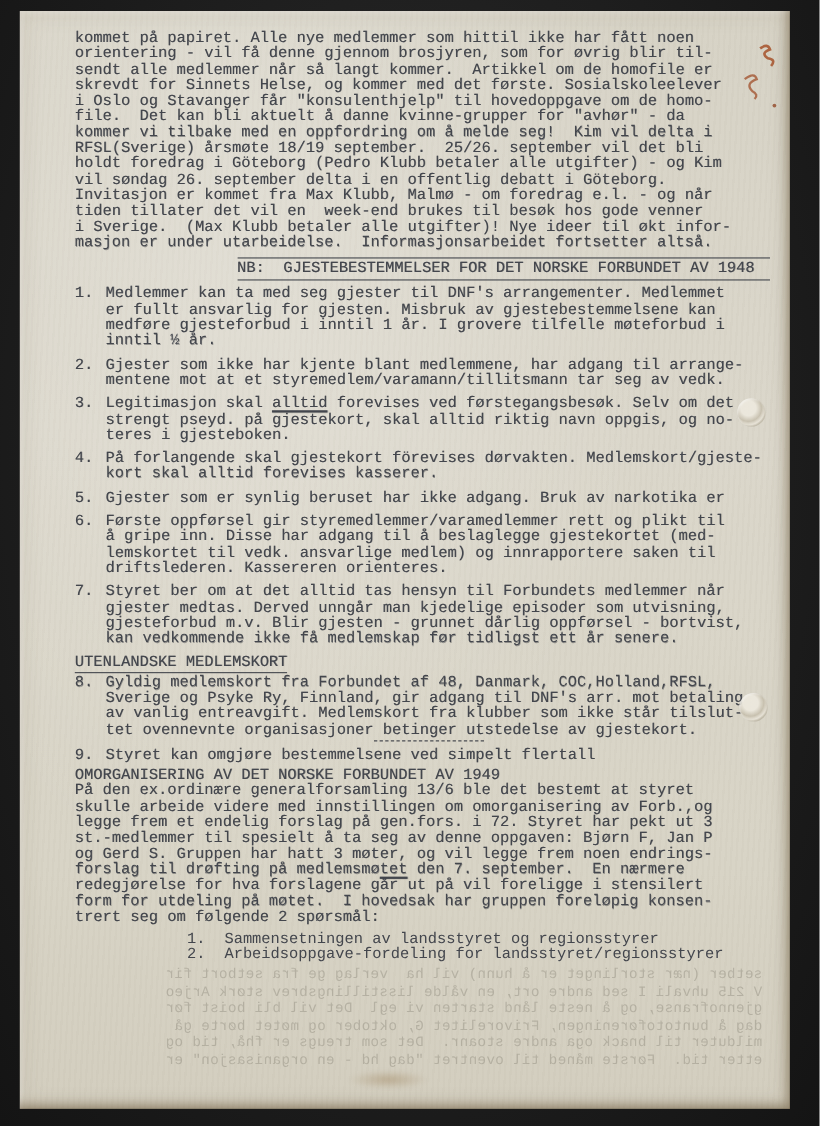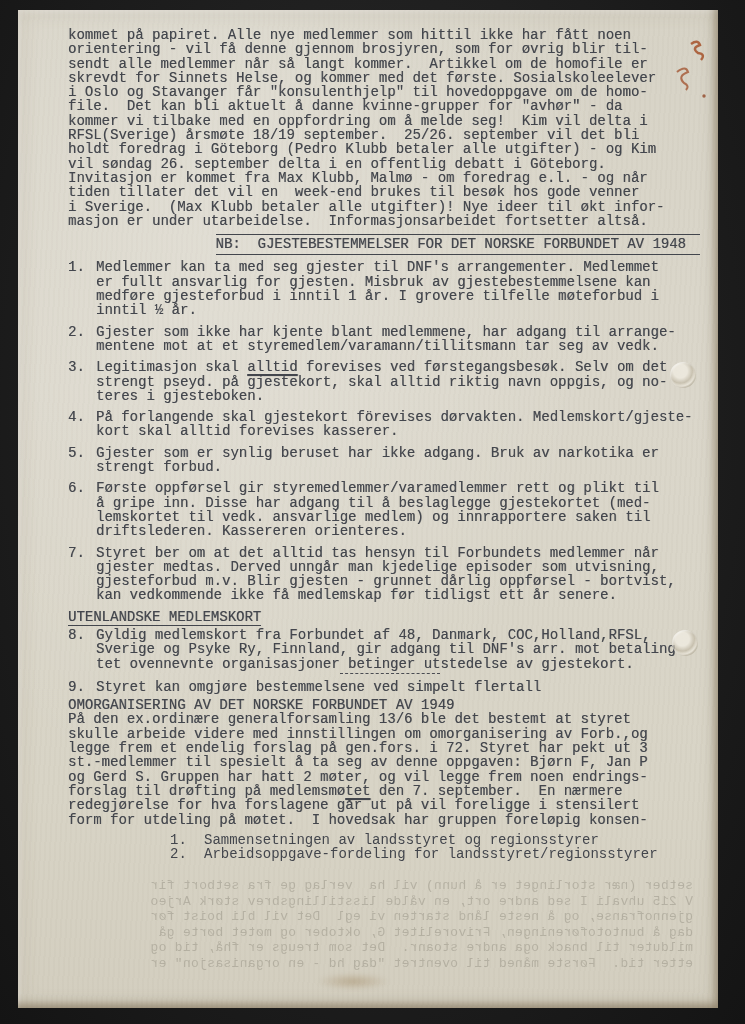--- a/index.html
+++ b/index.html
@@ -135,21 +135,20 @@
           <span class="num tl">4.</span>
           <div class="ilines">
             <div class="tl">På forlangende skal gjestekort förevises dørvakten. Medlemskort/gjeste-</div>
             <div class="tl">kort skal alltid forevises kasserer.</div>
           </div>
         </div>
         <div class="item">
           <span class="num tl">5.</span>
           <div class="ilines">
             <div class="tl">Gjester som er synlig beruset har ikke adgang. Bruk av narkotika er</div>
-            <div class="tl">strengt forbud.</div>
           </div>
         </div>
         <div class="item">
           <span class="num tl">6.</span>
           <div class="ilines">
             <div class="tl">Første oppførsel gir styremedlemmer/varamedlemmer rett og plikt til</div>
             <div class="tl">å gripe inn. Disse har adgang til å beslaglegge gjestekortet (med-</div>
             <div class="tl">lemskortet til vedk. ansvarlige medlem) og innrapportere saken til</div>
             <div class="tl">driftslederen. Kassereren orienteres.</div>
           </div>
@@ -162,42 +161,44 @@
             <div class="tl">gjesteforbud m.v. Blir gjesten - grunnet dårlig oppførsel - bortvist,</div>
             <div class="tl">kan vedkommende ikke få medlemskap før tidligst ett år senere.</div>
           </div>
         </div>
         <div class="subhead"><span class="sbox">UTENLANDSKE MEDLEMSKORT</span></div>
         <div class="item tight">
           <span class="num tl">8.</span>
           <div class="ilines">
             <div class="tl">Gyldig medlemskort fra Forbundet af 48, Danmark, COC,Holland,RFSL,</div>
             <div class="tl">Sverige og Psyke Ry, Finnland, gir adgang til DNF's arr. mot betaling</div>
+            <div class="tl">av vanlig entreavgift. Medlemskort fra klubber som ikke står tilslut-</div>
             <div class="tl">tet ovennevnte organisasjoner<span class="du"> betinger ut</span>stedelse av gjestekort.</div>
           </div>
         </div>
         <div class="item item9">
           <span class="num tl">9.</span>
           <div class="ilines">
             <div class="tl">Styret kan omgjøre bestemmelsene ved simpelt flertall</div>
           </div>
         </div>
       </div>
 
     <div class="h-reorg tl">OMORGANISERING AV DET NORSKE FORBUNDET AV 1949</div>
 
     <div>
         <div class="tl">På den ex.ordinære generalforsamling 13/6 ble det bestemt at styret</div>
         <div class="tl">skulle arbeide videre med innstillingen om omorganisering av Forb.,og</div>
         <div class="tl">legge frem et endelig forslag på gen.fors. i 72. Styret har pekt ut 3</div>
         <div class="tl">st.-medlemmer til spesielt å ta seg av denne oppgaven: Bjørn F, Jan P</div>
-        <div class="tl">og Gerd S. Gruppen har hatt 2 møter, og vil legge frem noen endrings-</div>
+        <div class="tl">og Gerd S. Gruppen har hatt 3 møter, og vil legge frem noen endrings-</div>
         <div class="tl">forslag til drøfting på medlemsmø<span class="u">tet</span> den 7. september.  En nærmere</div>
         <div class="tl">redegjørelse for hva forslagene går ut på vil foreligge i stensilert</div>
         <div class="tl">form for utdeling på møtet.  I hovedsak har gruppen foreløpig konsen-</div>
+        <div class="tl">trert seg om følgende 2 spørsmål:</div>
       </div>
 
     <div class="agenda">
         <div class="agenda-row">
           <span class="anum">1.</span>
           <span class="atext">Sammensetningen av landsstyret og regionsstyrer</span>
         </div>
         <div class="agenda-row">
           <span class="anum">2.</span>
           <span class="atext">Arbeidsoppgave-fordeling for landsstyret/regionsstyrer</span>

